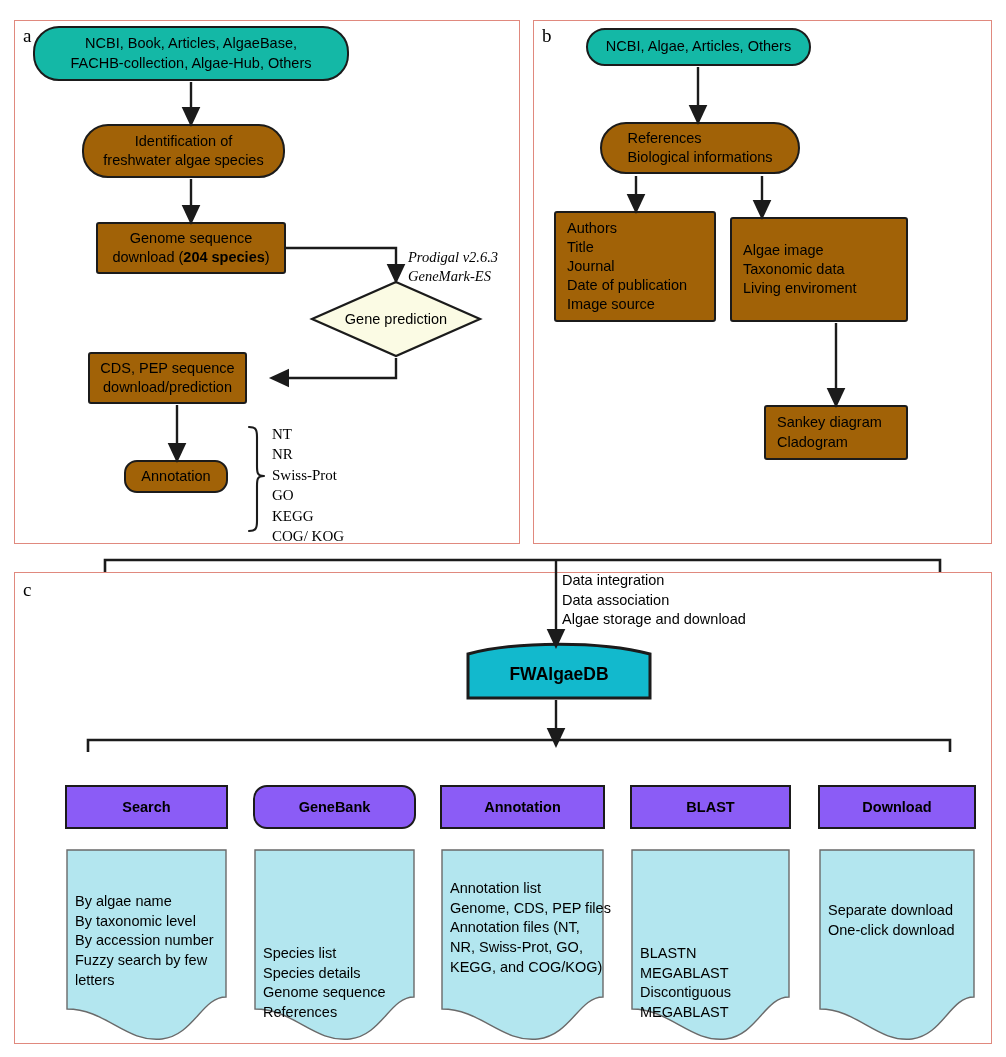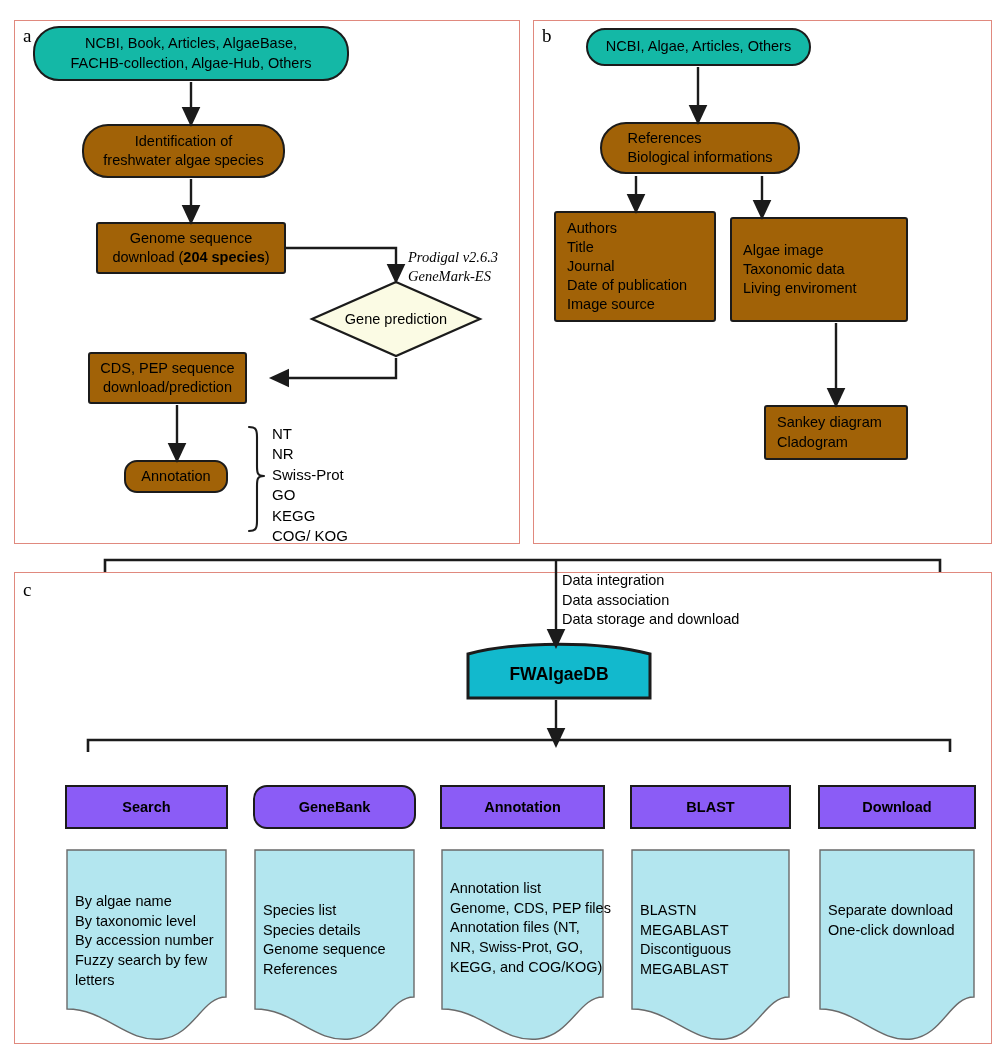--- a/index.html
+++ b/index.html
@@ -116,21 +116,21 @@
   .col-body{position:absolute;top:849px;height:195px;}
   .col-body svg{display:block;overflow:visible;}
   .col-body .body-text{
     position:absolute;left:0;top:0;width:100%;
     font-size:14.5px;line-height:1.36;color:#000;
     padding:43px 0 0 9px;box-sizing:border-box;
     white-space:nowrap;
   }
   .col-body .body-text span{display:block;}
   .col-body.tall .body-text{padding-top:30px;}
-  .col-body.short .body-text{padding-top:52px;}
+  .col-body.short .body-text{padding-top:52px;margin-top:43px;}
 </style>
 </head>
 <body>
 
 <div id="stage">
 
   <div class="panel" id="panel-a"></div>
   <div class="panel-label" style="left:23px;top:26px;">a</div>
 
   <div class="node blue pill" id="a-source" style="left:33px;top:26px;width:316px;height:55px;">
@@ -172,21 +172,21 @@
       <span>download/prediction</span>
     </span>
   </div>
 
   <div class="node rounded" id="a-annotation" style="left:124px;top:460px;width:104px;height:33px;">
     <span class="lines">
       <span>Annotation</span>
     </span>
   </div>
 
-  <div class="textlist" id="a-db-list" style="left:272px;top:424px;">
+  <div class="textlist" id="a-db-list" style="left:272px;top:424px;font-family:Liberation Serif, serif;">
     <span>NT</span>
     <span>NR</span>
     <span>Swiss-Prot</span>
     <span>GO</span>
     <span>KEGG</span>
     <span>COG/ KOG</span>
   </div>
 
   <div class="panel" id="panel-b"></div>
   <div class="panel-label" style="left:542px;top:26px;">b</div>
@@ -228,21 +228,21 @@
       <span>Cladogram</span>
     </span>
   </div>
 
   <div class="panel" id="panel-c"></div>
   <div class="panel-label" style="left:23px;top:580px;">c</div>
 
   <div class="textlist" id="c-integration-note" style="left:562px;top:571px;font-size:14.5px;">
     <span>Data integration</span>
     <span>Data association</span>
-    <span>Data storage and download</span>
+    <span>Algae storage and download</span>
   </div>
 
   <div id="db-shape">
     <svg width="194" height="64" viewBox="0 0 194 64">
       <path d="M6,16 C55,3 139,3 188,16 L188,60 L6,60 Z" fill="#12b9cd" stroke="#1b1b1b" stroke-width="3" stroke-linejoin="miter"></path>
     </svg>
     <div id="db-label">FWAlgaeDB</div>
   </div>
 
   <div class="col-head" style="left:65px;width:163px;">Search</div>

